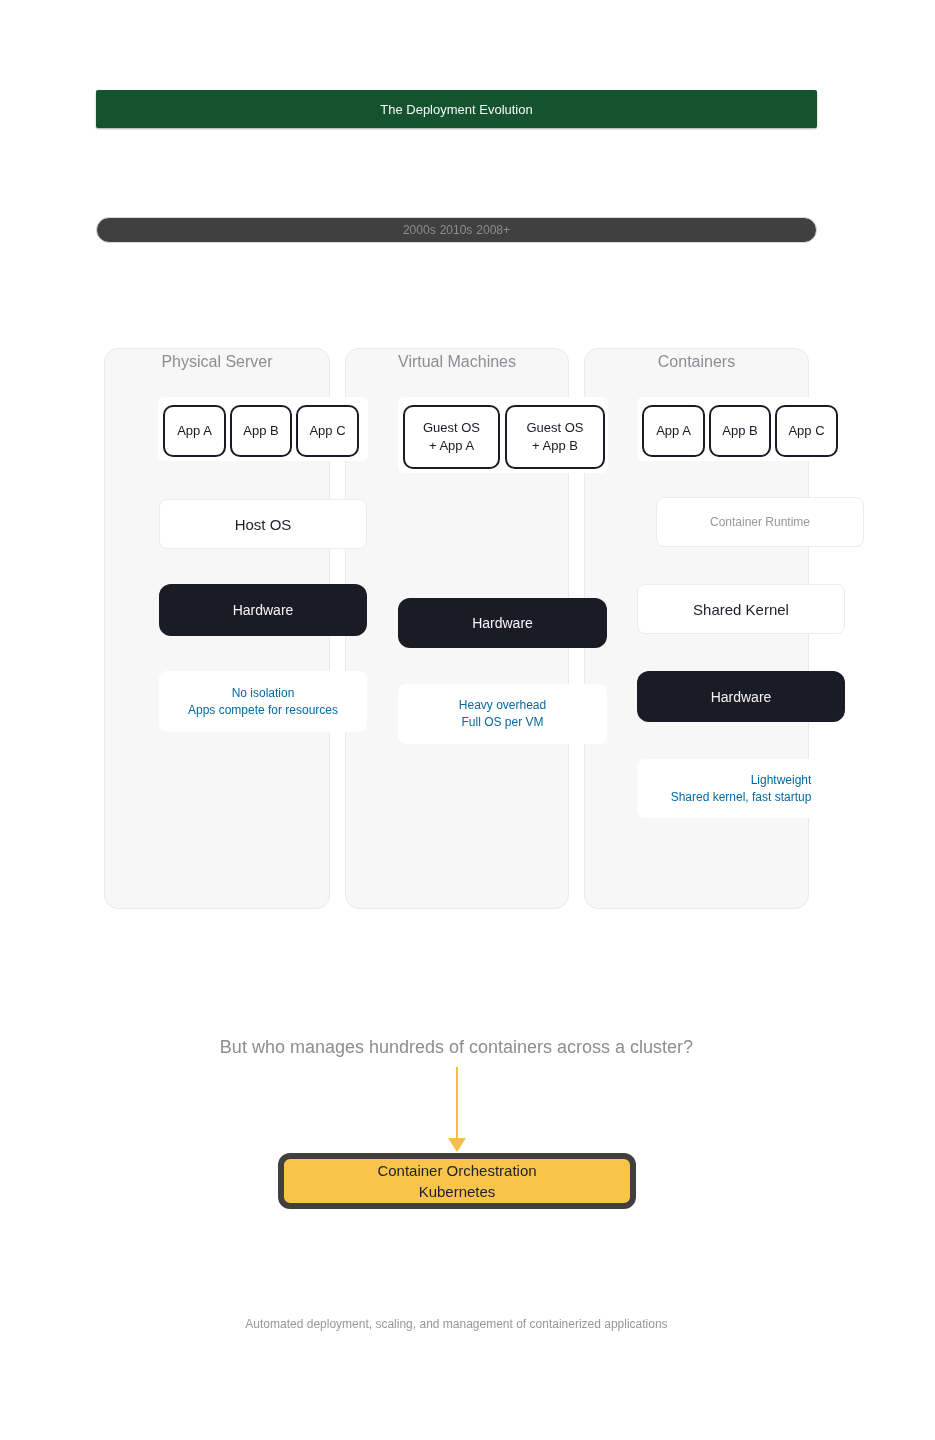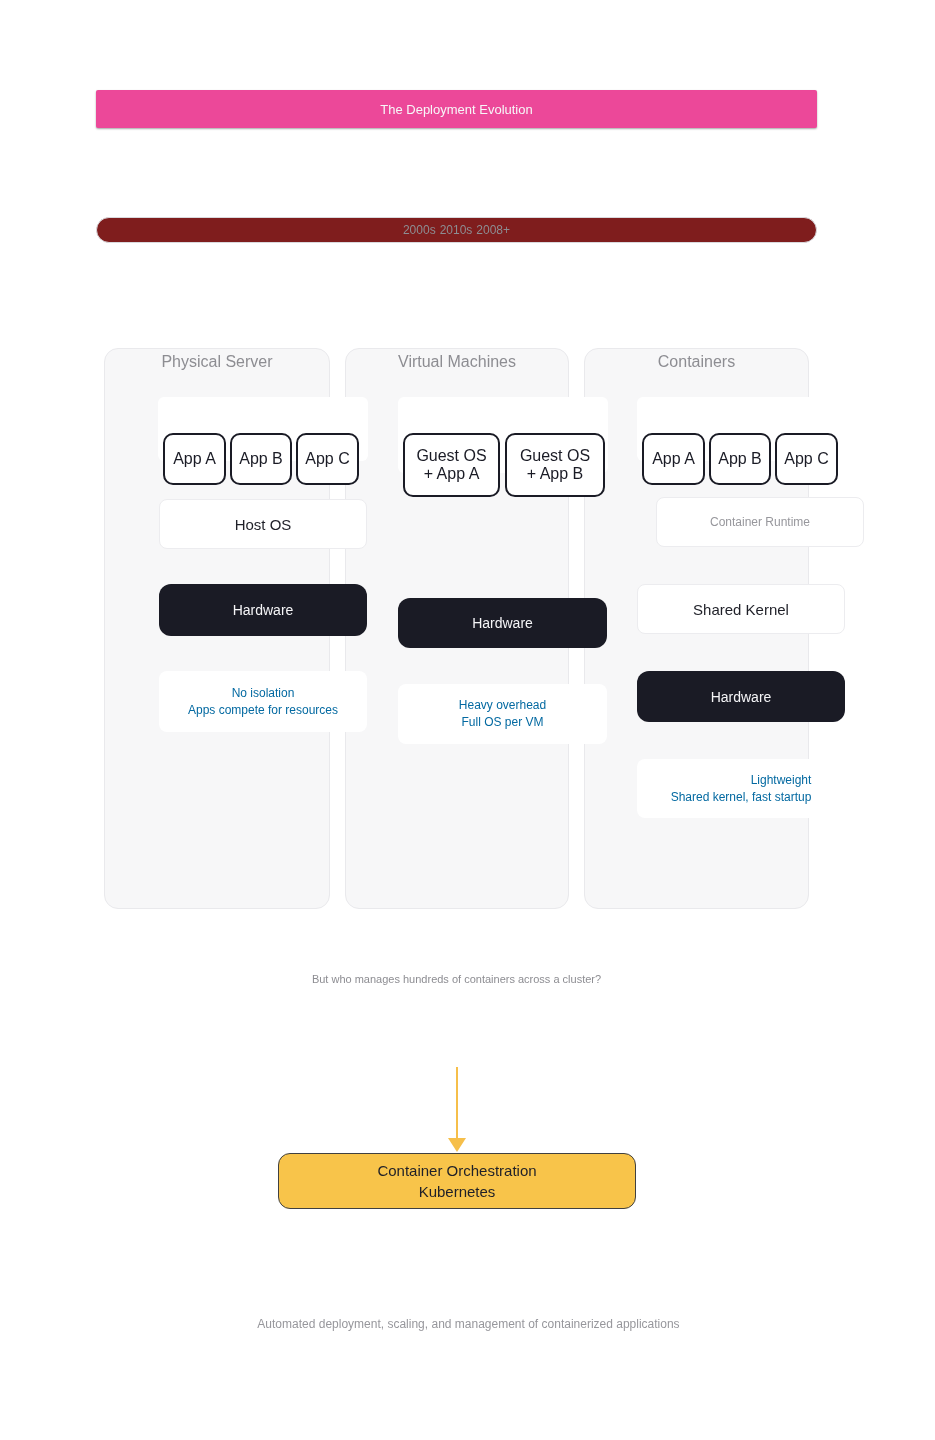--- a/index.html
+++ b/index.html
@@ -6,25 +6,25 @@
   .stage{
     position:relative;width:935px;height:1440px;background:#ffffff;
     font-family:"Liberation Sans","DejaVu Sans",sans-serif;
     -webkit-font-smoothing:antialiased;
   }
   .abs{position:absolute;box-sizing:border-box;}
   .center{display:flex;align-items:center;justify-content:center;text-align:center;}
   .pre{white-space:pre-line;}
 
   
-  .banner{left:96px;top:90px;width:721px;height:38px;background:#ec4899;border-radius:2px;
+  .banner{left:96px;top:90px;width:721px;height:38px;background:#14532d;border-radius:2px;
           box-shadow:0 1px 2px rgba(0,0,0,.35);color:#f7f7f8;font-size:13px;}
 
   
-  .timeline{left:96px;top:217px;width:721px;height:26px;background:#7f1d1d;border:1.5px solid #d9d9dd;
+  .timeline{left:96px;top:217px;width:721px;height:26px;background:#404040;border:1.5px solid #d9d9dd;
             border-radius:14px;color:#8d8d92;font-size:12px;}
   .timeline span{margin:0 2px;}
 
   
   .col{top:348px;height:561px;background:#f7f7f8;border:1.5px solid #e9e9ec;border-radius:14px;}
   .col1{left:104px;width:226px;}
   .col2{left:345px;width:224px;}
   .col3{left:584px;width:225px;}
   .col-title{top:352px;height:20px;color:#8d8d92;font-size:16px;}
   .col-title.t1{left:104px;width:226px;}
@@ -32,21 +32,21 @@
   .col-title.t3{left:584px;width:225px;}
 
   
   .strip{background:#ffffff;border-radius:6px;}
   .strip1{left:158px;top:397px;width:210px;height:64px;}
   .strip2{left:398px;top:397px;width:210px;height:76px;}
   .strip3{left:637px;top:397px;width:208px;height:64px;}
 
   
   .appbox{background:#ffffff;border:2px solid #1a1b25;border-radius:10px;color:#1a1b25;
-          font-size:16px;line-height:18px;margin-top:28px;}
+          font-size:13px;line-height:18px;}
   .a1{left:163px;top:405px;width:63px;height:52px;}
   .a2{left:230px;top:405px;width:62px;height:52px;}
   .a3{left:296px;top:405px;width:63px;height:52px;}
   .g1{left:403px;top:405px;width:97px;height:64px;}
   .g2{left:505px;top:405px;width:100px;height:64px;}
   .c1{left:642px;top:405px;width:63px;height:52px;}
   .c2{left:709px;top:405px;width:62px;height:52px;}
   .c3{left:775px;top:405px;width:63px;height:52px;}
 
   
@@ -61,27 +61,27 @@
   .hw2      {left:398px;top:598px;width:209px;height:50px;}
   .hw3      {left:637px;top:671px;width:208px;height:51px;}
 
   
   .capbox{background:#ffffff;border-radius:8px;color:#0369a1;font-size:12px;line-height:17px;}
   .cap1{left:159px;top:671px;width:208px;height:61px;}
   .cap2{left:398px;top:684px;width:209px;height:60px;}
   .cap3{left:637px;top:759px;width:208px;height:59px;text-align:right;}
 
   
-  .question{left:96px;top:970px;width:721px;height:18px;color:#8d8d92;font-size:11px;}
+  .question{left:96px;top:1038px;width:721px;height:18px;color:#8d8d92;font-size:18px;}
   .arrow-line{left:456px;top:1067px;width:2px;height:72px;background:#f6bf4a;}
   .arrow-head{left:448px;top:1138px;width:0;height:0;border-left:9px solid transparent;
               border-right:9px solid transparent;border-top:14px solid #f6bf4a;}
-  .kube{left:278px;top:1153px;width:358px;height:56px;background:#f8c44a;border:1px solid #404040;
+  .kube{left:278px;top:1153px;width:358px;height:56px;background:#f8c44a;border:6px solid #404040;
         border-radius:12px;color:#1f2028;font-size:15px;line-height:21px;}
-  .bottom-caption{left:108px;top:1316px;width:721px;height:16px;color:#97979c;font-size:12px;}
+  .bottom-caption{left:96px;top:1316px;width:721px;height:16px;color:#97979c;font-size:12px;}
 </style>
 </head>
 <body>
 
 <div class="stage">
 
   <div class="abs center banner">
     <span>The Deployment Evolution</span>
   </div>
 

